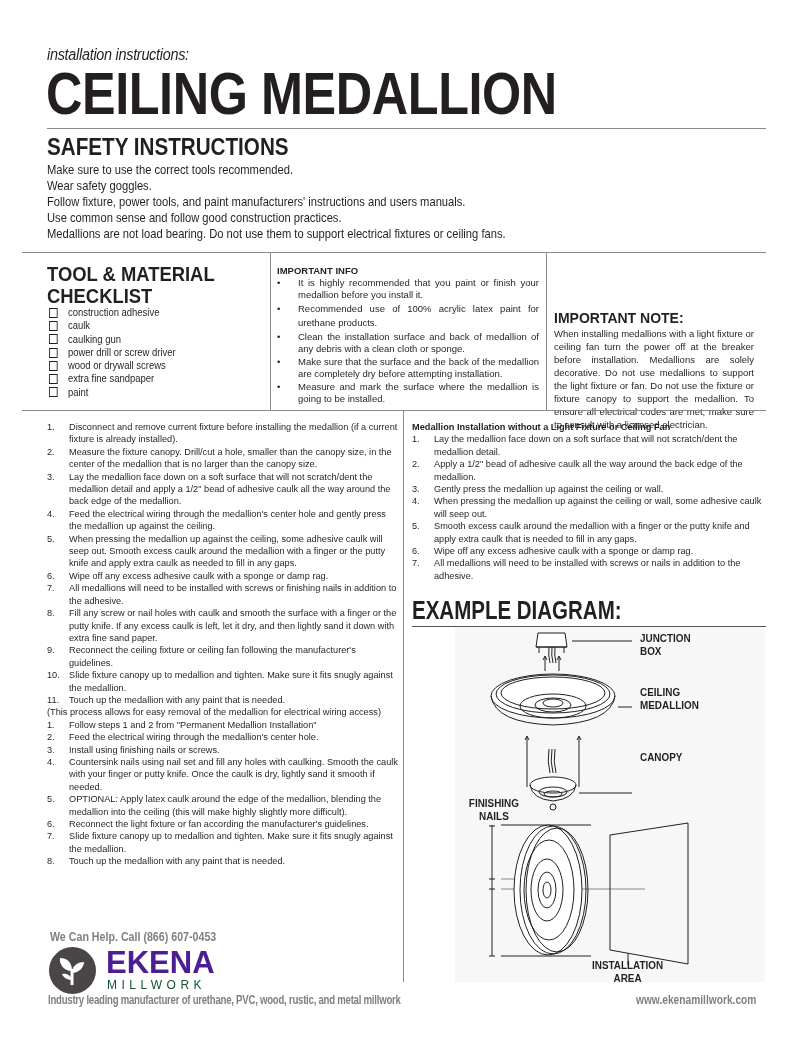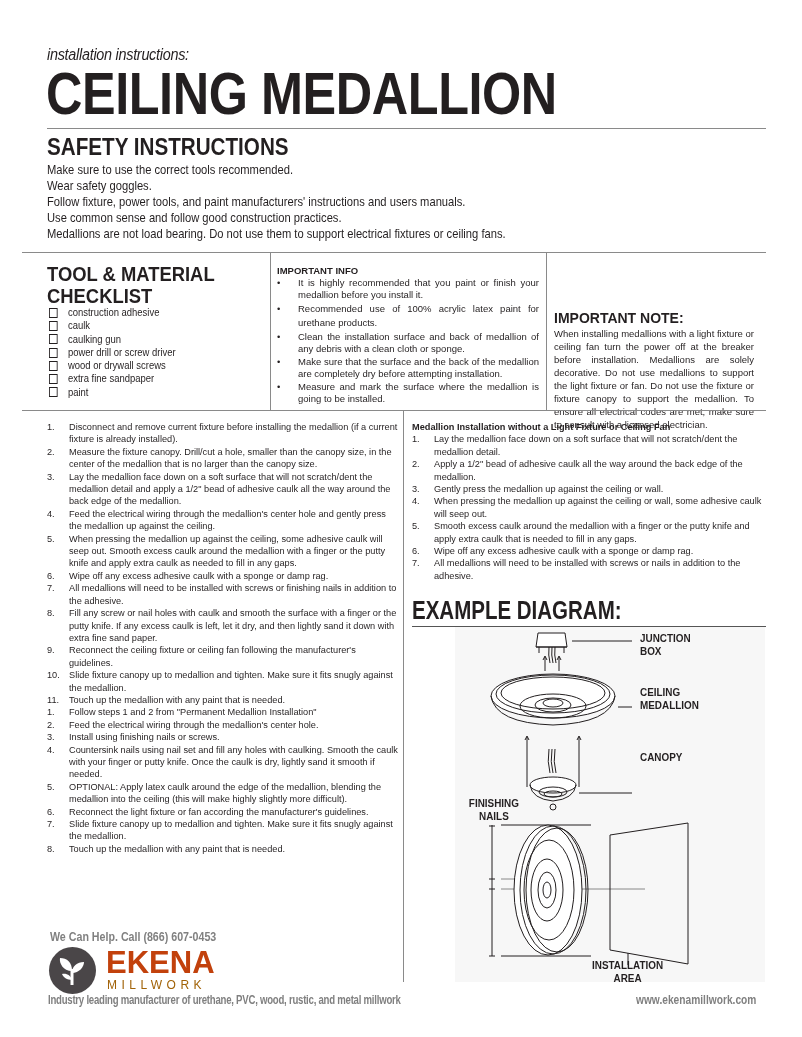--- a/index.html
+++ b/index.html
@@ -44,22 +44,22 @@
   .steps .num { width: 22px; flex: none; }
   .steps .txt { flex: 1; }
 
   .diag-heading { left: 412px; top: 596px; font-size: 25px; font-weight: 700; transform: scaleX(0.82); transform-origin: left top; white-space: nowrap; }
   .diag-bg { left: 455px; top: 627px; width: 310px; height: 355px; background: #f7f7f7; }
   .lbl { font-size: 11px; font-weight: 700; line-height: 13px; color: #231f20; transform: scaleX(0.9); transform-origin: left top; white-space: nowrap; }
 
   
   .help { left: 50px; top: 929px; font-size: 13px; font-weight: 700; color: #808080; transform: scaleX(0.82); transform-origin: left top; white-space: nowrap; }
   .logo-circle { left: 49px; top: 947px; width: 47px; height: 47px; border-radius: 50%; background: #4a4648; }
-  .logo-word { left: 106px; top: 947px; font-size: 31px; font-weight: 700; color: #c2410c; letter-spacing: 0px; line-height: 32px; text-align: right; }
-  .logo-sub { left: 107px; top: 979px; font-size: 12px; color: #a16207; letter-spacing: 4.5px; line-height: 13px; }
+  .logo-word { left: 106px; top: 947px; font-size: 31px; font-weight: 700; color: #4c1d95; letter-spacing: 0px; line-height: 32px; text-align: right; }
+  .logo-sub { left: 107px; top: 979px; font-size: 12px; color: #14532d; letter-spacing: 4.5px; line-height: 13px; }
   .tagline { left: 48px; top: 993px; font-size: 12px; font-weight: 700; color: #808080; transform: scaleX(0.8); transform-origin: left top; white-space: nowrap; letter-spacing: -0.3px; }
   .website { left: 636px; top: 993px; font-size: 12px; font-weight: 700; color: #808080; transform: scaleX(0.85); transform-origin: left top; white-space: nowrap; }
 </style>
 </head>
 <body>
 
 <div class="abs subtitle">installation instructions:</div>
 <div class="abs title">CEILING MEDALLION</div>
 <div class="hline" style="left:47px; top:128px; width:719px;"></div>
 
@@ -184,20 +184,21 @@
       </li>
     <li>
         <span class="num">10.</span>
         <span class="txt">Slide fixture canopy up to medallion and tighten. Make sure it fits snugly against the medallion.</span>
       </li>
     <li>
         <span class="num">11.</span>
         <span class="txt">Touch up the medallion with any paint that is needed.</span>
       </li>
   </ol>
+  <div>(This process allows for easy removal of the medallion for electrical wiring access)</div>
   <ol class="steps">
     <li>
         <span class="num">1.</span>
         <span class="txt">Follow steps 1 and 2 from "Permanent Medallion Installation"</span>
       </li>
     <li>
         <span class="num">2.</span>
         <span class="txt">Feed the electrical wiring through the medallion's center hole.</span>
       </li>
     <li>

